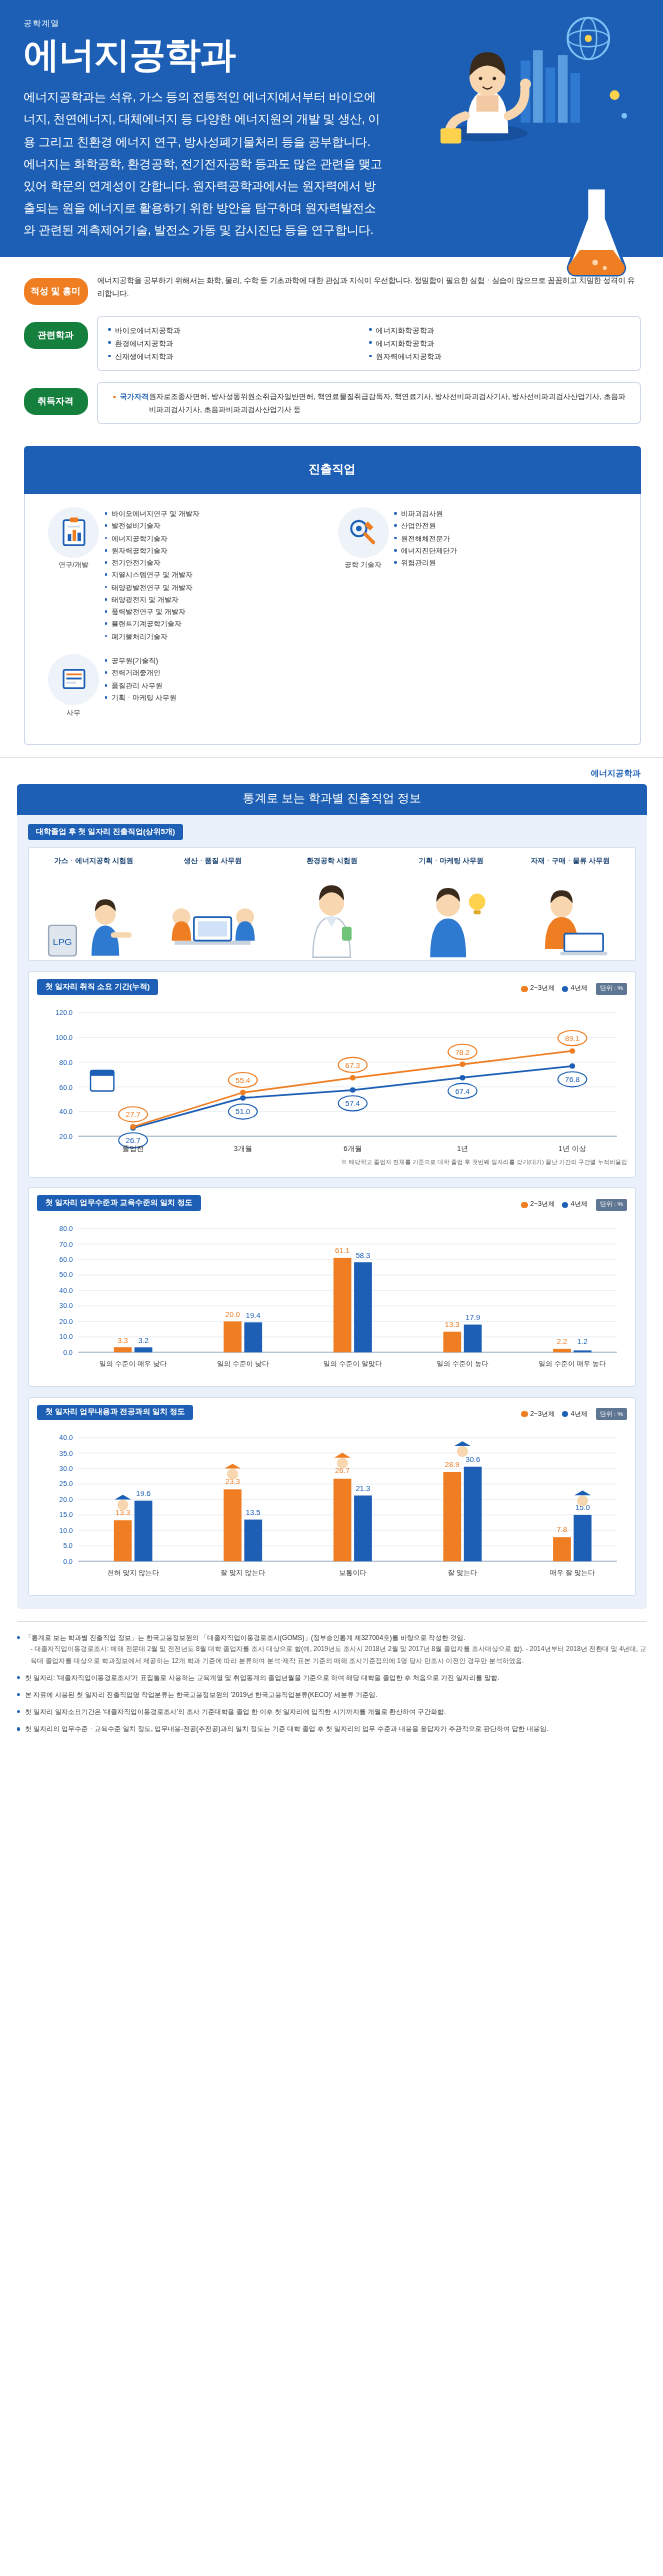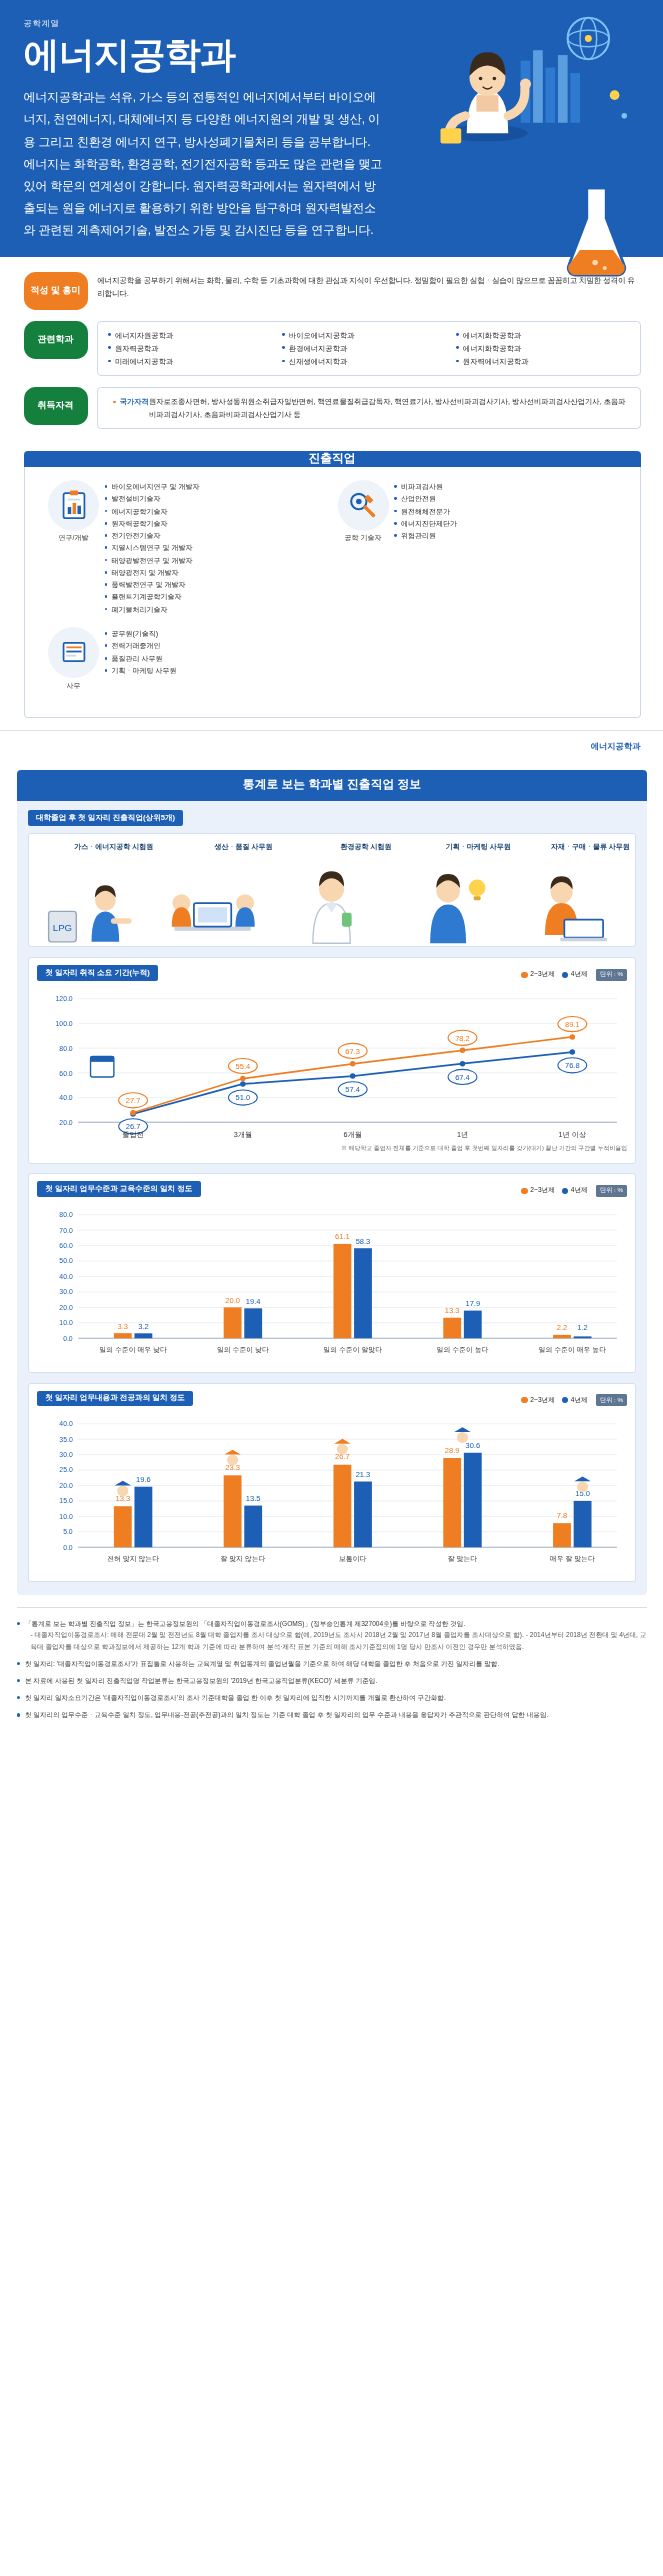--- a/index.html
+++ b/index.html
@@ -43,26 +43,27 @@
     position:absolute;
     right:19.4px; top:12.4px;
     width:228px; height:149px;
   }
 
   
   .body-wrap { padding:15px 23.5px 7px 23.5px; background:#fff; }
 
   .sec-row { display:flex; margin-bottom:11px; }
   .sec-tag {
-    width:64px; min-width:64px; height:38px;
+    width:64px; min-width:64px; height:27px;
     border-radius:11.8px;
     background:#ef7d22;
     color:#fff; font-size:9px; font-weight:bold;
     display:flex; align-items:center; justify-content:center;
     margin-right:9.7px;
+    margin-top:6px;
   }
   .sec-tag.blue { background:#15803d; }
   .sec-body { flex:1; font-size:7.6px; line-height:1.8; padding-top:2.1px; letter-spacing:-0.2px; }
 
   .sec-box {
     flex:1;
     border:0.7px solid #cfd8e6;
     border-radius:4.1px;
     padding:7px 9.7px;
     font-size:7.3px;
@@ -90,21 +91,21 @@
     position:absolute; right:26px; top:178px;
     width:83px; height:111px;
   }
 
   
   .jobs-section { margin:4.1px 23.5px 0 23.5px; }
   .jobs-header {
     background:#1c5fb4; color:#fff;
     border-radius:4.1px 4.1px 0 0;
     text-align:center; font-size:11.8px; font-weight:bold;
-    padding:0 0;
+    padding:16px 0;
   }
   .jobs-box {
     border:0.7px solid #cfd8e6; border-top:none;
     border-radius:0 0 4.1px 4.1px;
     padding:12.4px 18px 15px 18px;
   }
   .jobs-grid { display:flex; flex-wrap:wrap; }
   .job-cell { width:50%; display:flex; margin-bottom:11px; }
   .job-ico {
     width:62px; min-width:62px; text-align:center;
@@ -124,40 +125,39 @@
     text-align:right; padding:0 23.5px 5.5px 23.5px;
     color:#1c5fb4; font-size:8.3px; font-weight:bold;
   }
   .stat-wrap {
     margin:0 16.6px; background:#eaf1fa;
     border-radius:4.1px; padding:0 0 12.4px 0;
   }
   .stat-title {
     background:#1c5fb4; color:#fff;
     border-radius:4.1px 4.1px 0 0;
-    text-align:center; font-size:11.8px; font-weight:bold;
+    text-align:center; font-size:11.8px; font-weight:normal;
     padding:7px 0 7.6px 0;
-    margin-top:13px;
   }
 
   .sub-pill {
     display:inline-block;
     background:#1c5fb4; color:#fff;
     font-size:7.6px; font-weight:bold;
     border-radius:2.1px; padding:2.8px 8.3px;
     margin:9.7px 0 0 11px;
   }
 
   .top5 {
     margin:7px 11px 0 11px;
     background:#fff; border:0.7px solid #d4e0ef; border-radius:2.8px;
     padding:8.3px 5.5px 0 5.5px;
   }
   .top5-row { display:flex; }
-  .top5-col { flex:1; text-align:right; }
+  .top5-col { flex:1; text-align:center; }
   .top5-label {
     font-size:7px; line-height:1.5; color:#17406f; font-weight:bold;
     min-height:21px;
   }
   .top5-illus { height:83px; position:relative; }
 
   
   .chart-card {
     margin:9.7px 11px 0 11px;
     background:#fff; border:0.7px solid #d4e0ef; border-radius:2.8px;
@@ -230,25 +230,20 @@
     <div class="sec-row">
       <div class="sec-tag">적성 및 흥미</div>
       <div class="sec-body">에너지공학을 공부하기 위해서는 화학, 물리, 수학 등 기초과학에 대한 관심과 지식이 우선합니다. 정밀함이 필요한 실험ㆍ실습이 많으므로 꼼꼼히고 치밀한 성격이 유리합니다.</div>
     </div>
 
     <div class="sec-row">
       <div class="sec-tag blue">관련학과</div>
       <div class="sec-box">
         <div class="cols3">
           <div>
-            <div class="bullet">에너지자원공학과</div>
-            <div class="bullet">원자력공학과</div>
-            <div class="bullet">미래에너지공학과</div>
-          </div>
-          <div>
             <div class="bullet">바이오에너지공학과</div>
             <div class="bullet">환경에너지공학과</div>
             <div class="bullet">신재생에너지학과</div>
           </div>
           <div>
             <div class="bullet">에너지화학공학과</div>
             <div class="bullet">에너지화학공학과</div>
             <div class="bullet">원자력에너지공학과</div>
           </div>
         </div>

